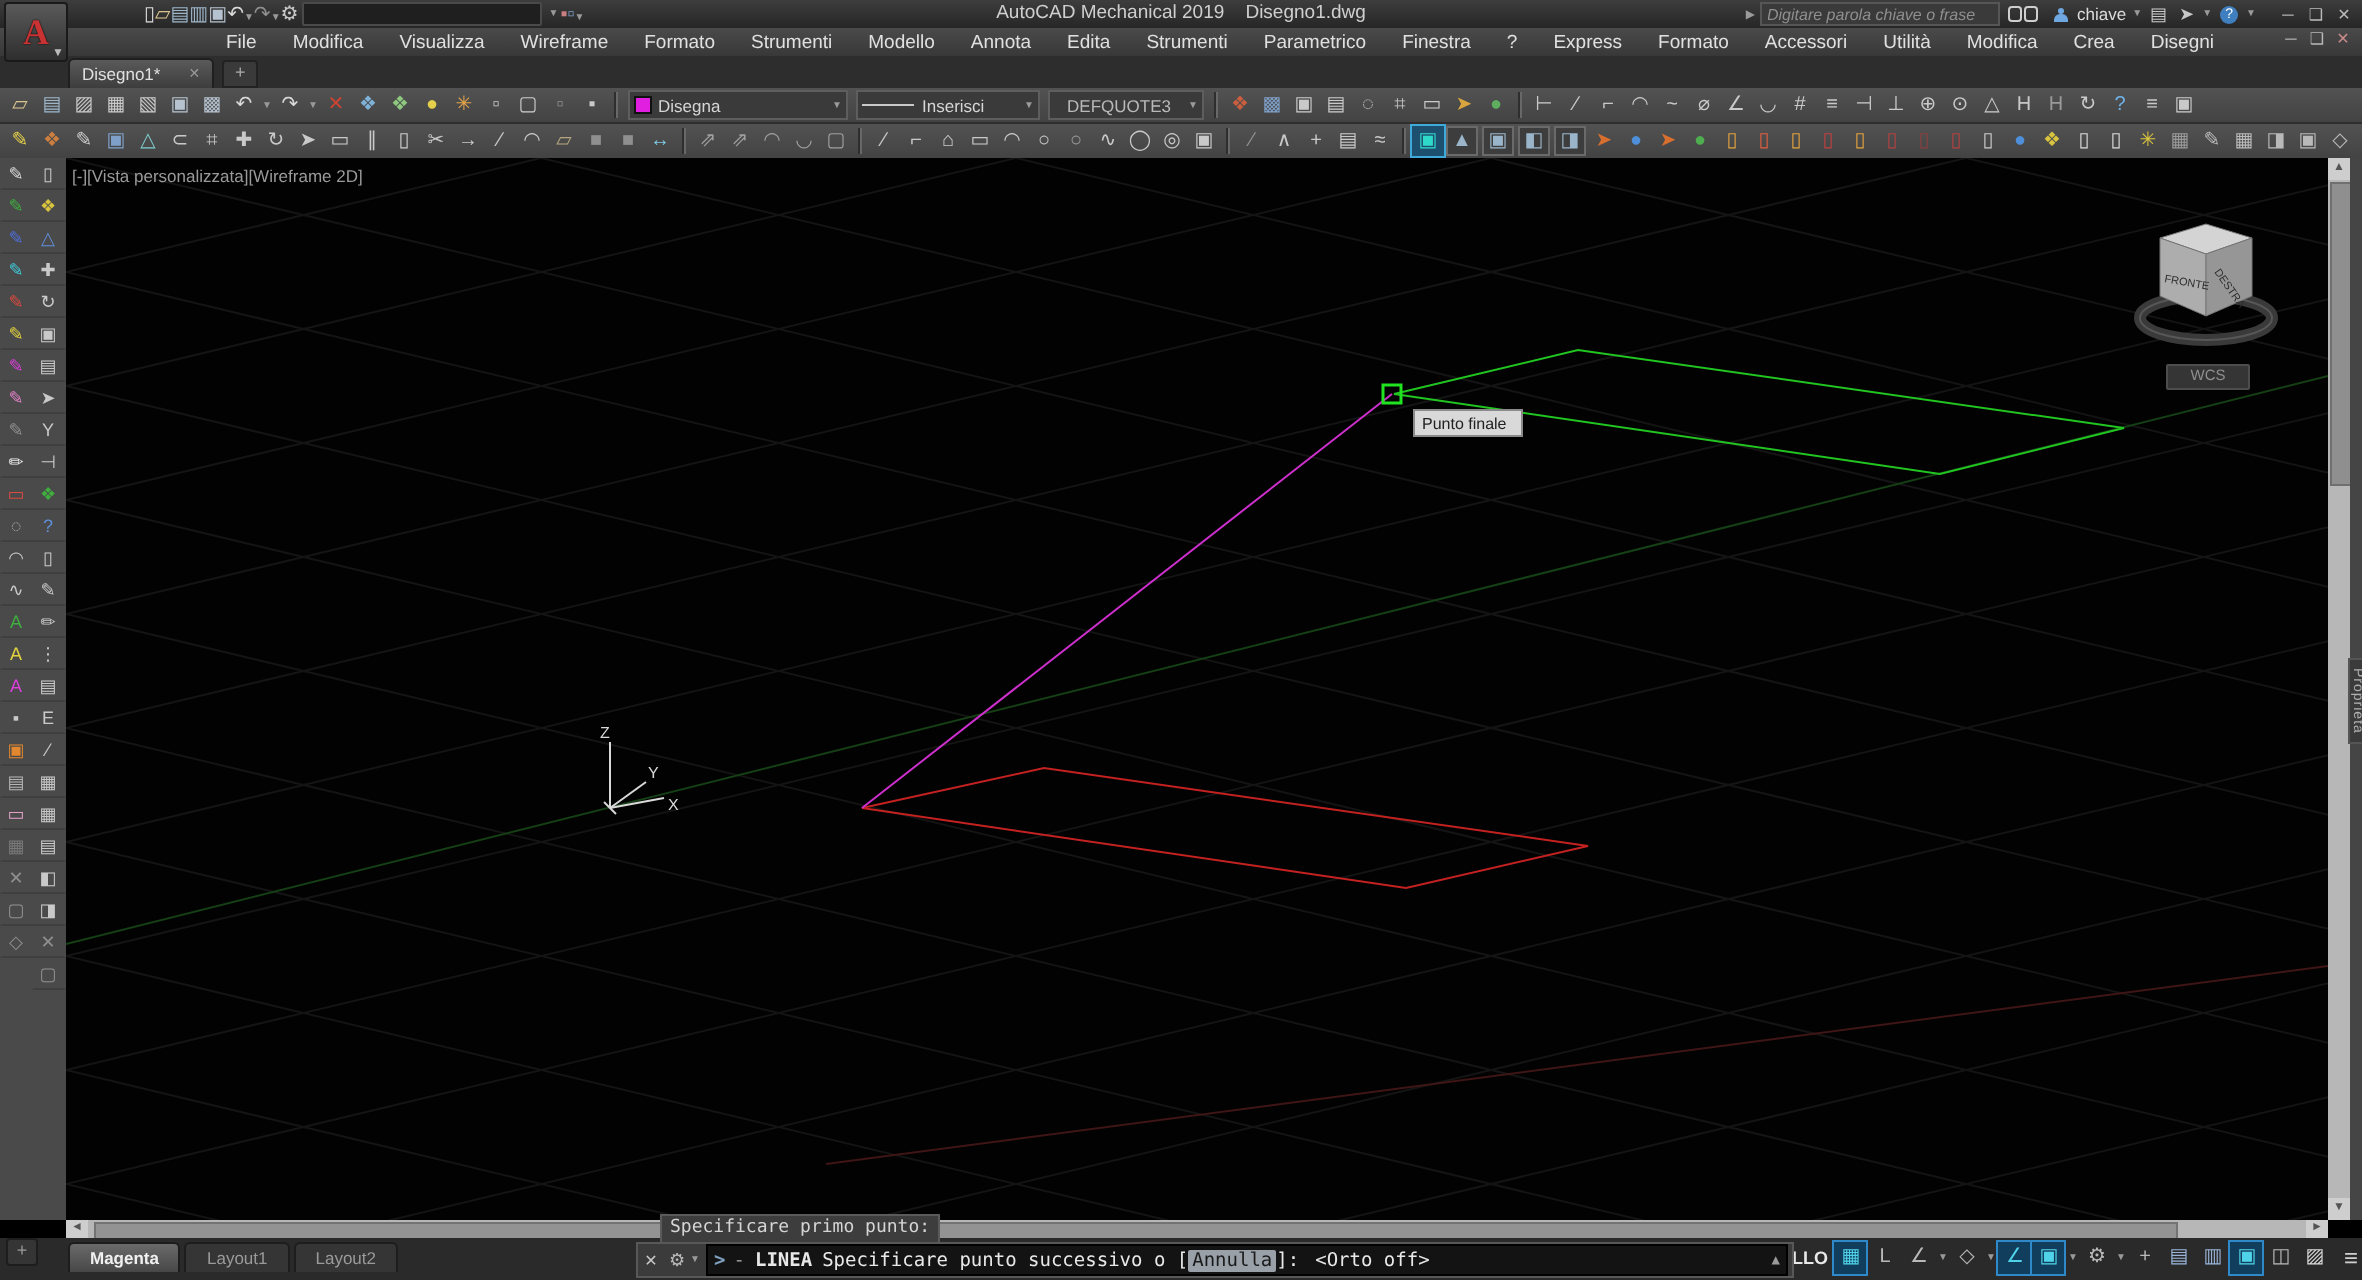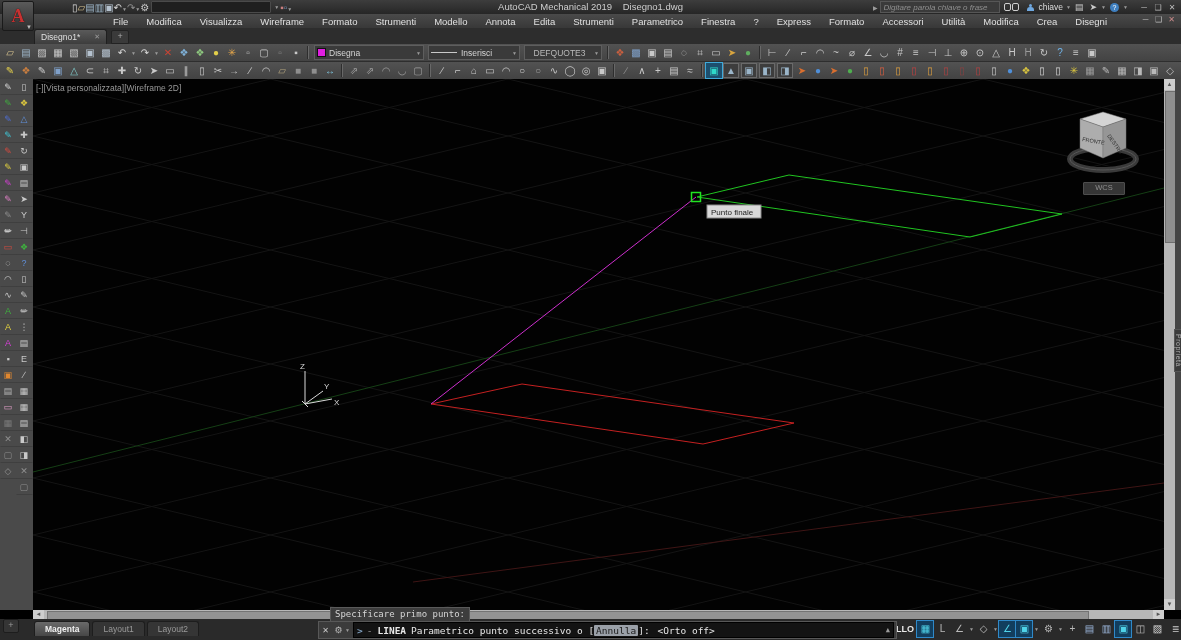--- a/index.html
+++ b/index.html
@@ -553,21 +553,21 @@
   <div id="cmd-history">Specificare primo punto:</div>
 
   <div id="cmd-bar">
     <span class="x">✕</span>
     <span class="wrench">⚙</span>
     <span class="wdd">▼</span>
     <div id="cmd-input">
       <span class="chev">&gt;</span>
       <span class="dash">-</span>
       <span class="cmd">LINEA</span>
-      <span>Parametrico punto successivo o [</span>
+      <span>Specificare punto successivo o [</span>
       <span class="opt">Annulla</span>
       <span>]:</span>
       <span style="width:8px"></span>
       <span>&lt;Orto off&gt;</span>
       <span class="upbtn">▲</span>
     </div>
   </div>
 
 </div>
 

